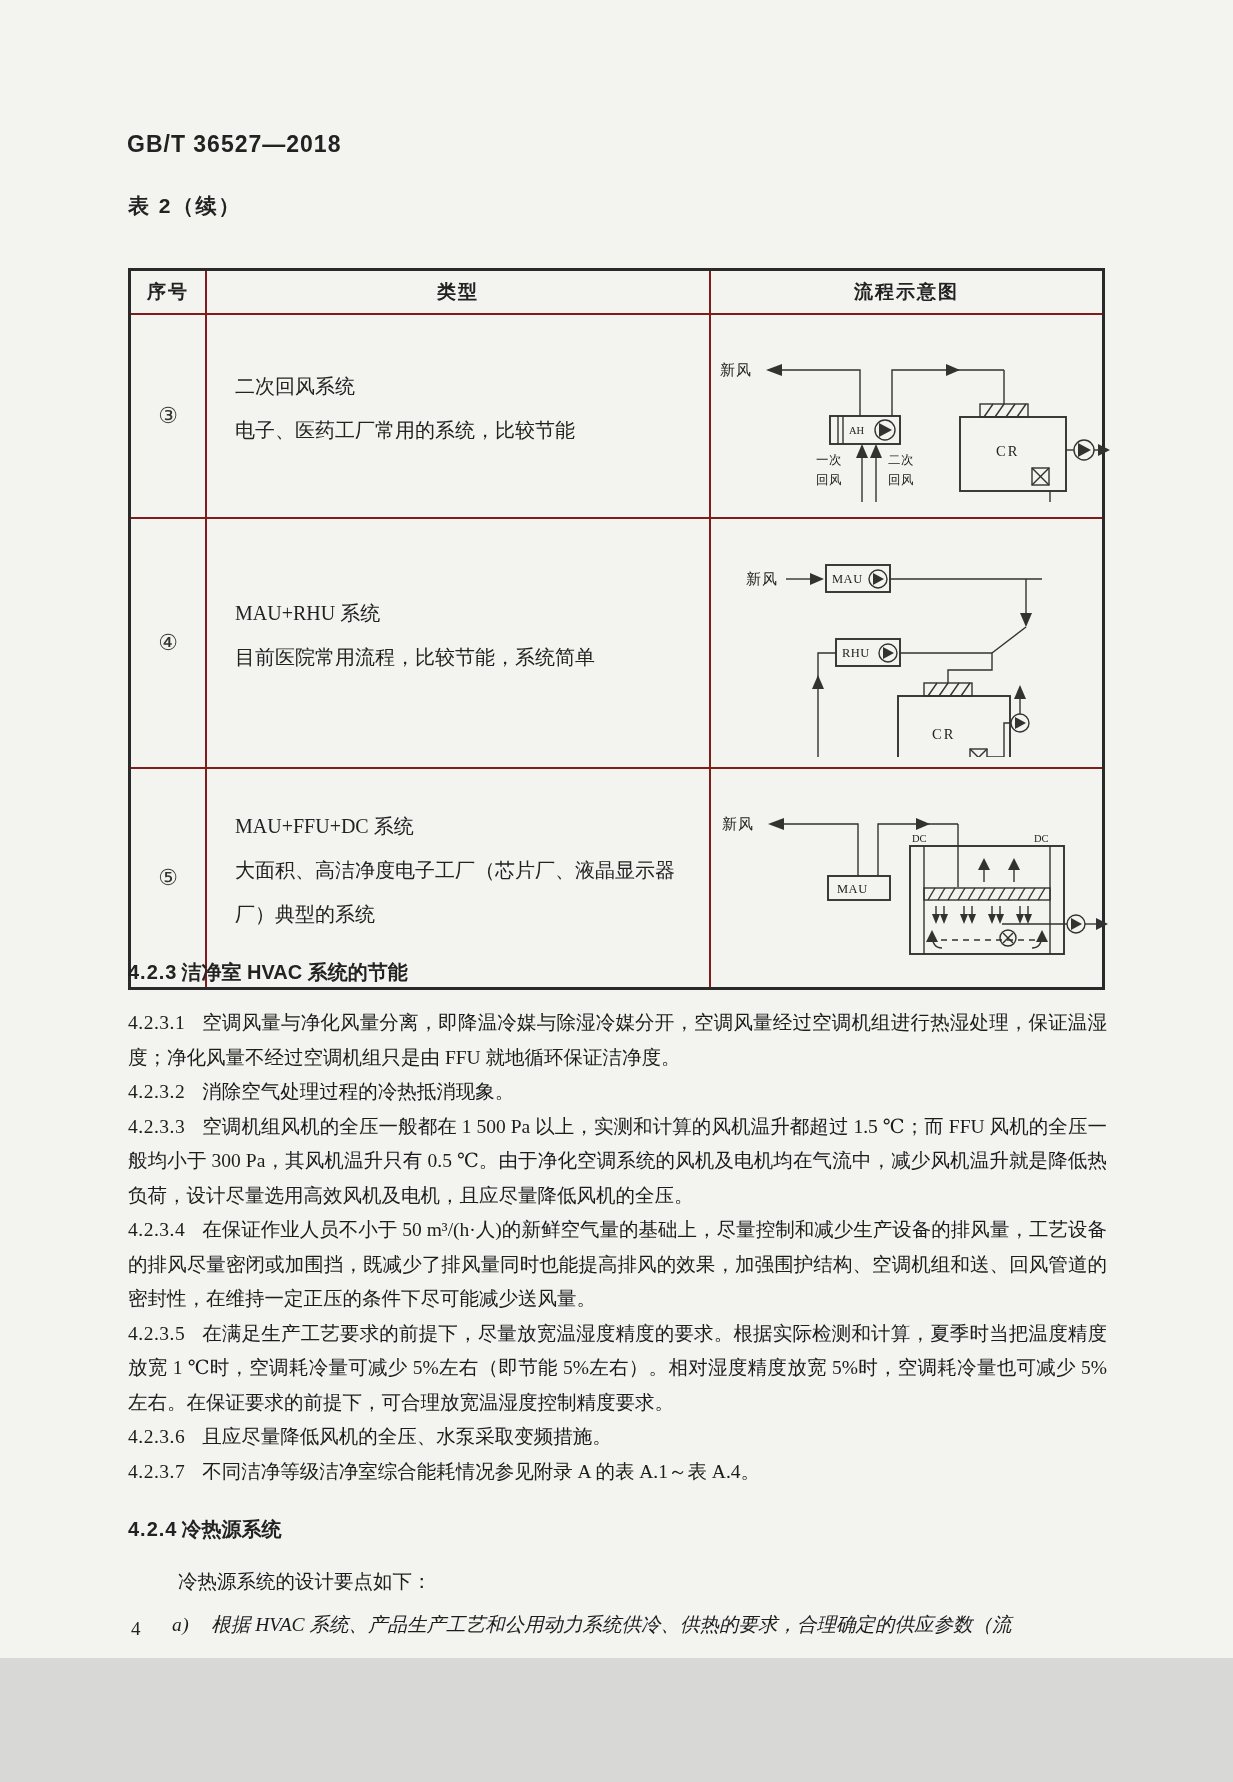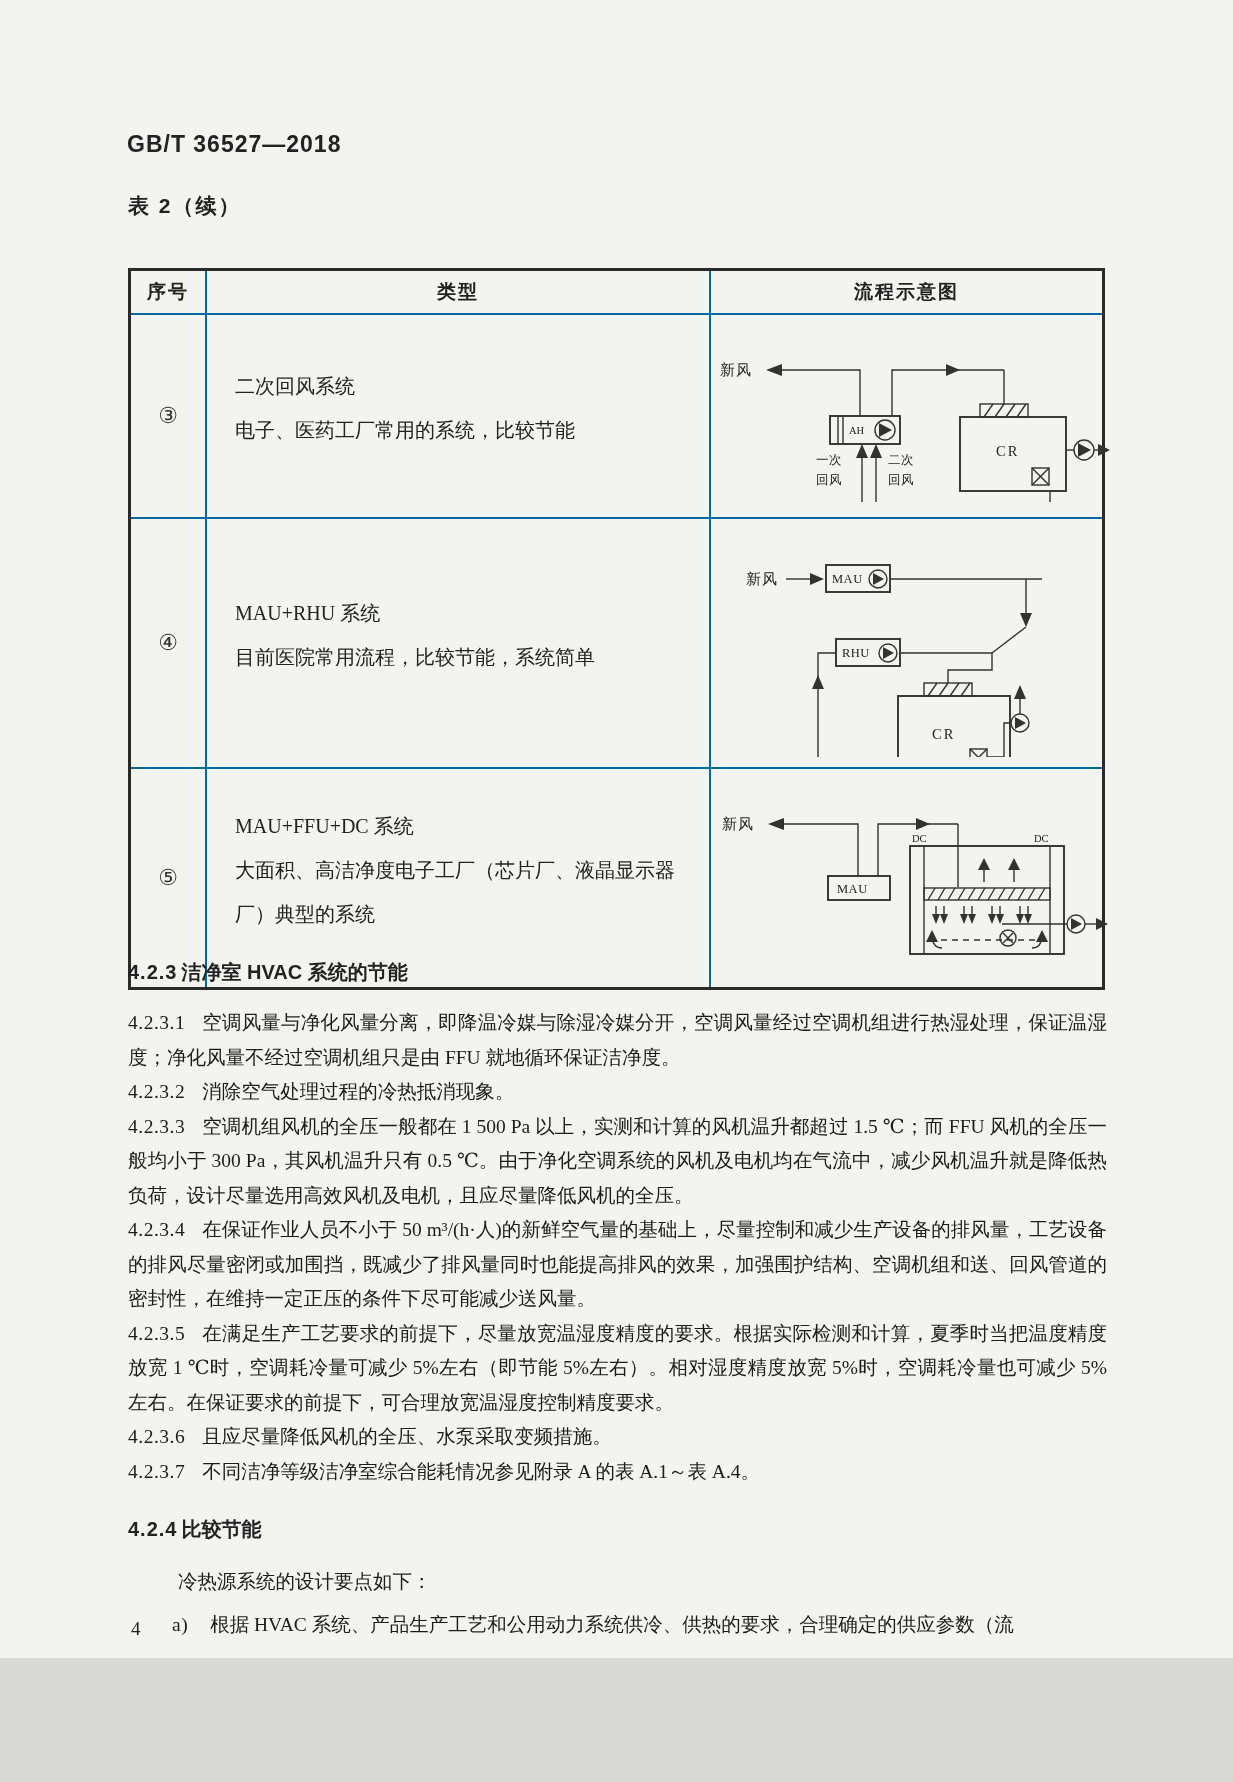--- a/index.html
+++ b/index.html
@@ -21,21 +21,21 @@
   .caption{
     position:absolute;left:128px;top:192px;width:977px;
     text-align:left;
     font-family:"Liberation Sans","DejaVu Sans",sans-serif;
     font-weight:bold;font-size:21px;color:#222;letter-spacing:2px;
   }
   table.t2{
     position:absolute;left:128px;top:268px;width:977px;
     border-collapse:collapse;table-layout:fixed;
   }
-  table.t2 th,table.t2 td{border:2px solid #0369a1;}
+  table.t2 th,table.t2 td{border:2px solid #7f1d1d;}
   table.t2{border:3px solid #2a2a2a;}
   th.c1,td.c1{width:72px;}
   th.c2,td.c2{width:500px;}
   table.t2 th{
     height:40px;font-size:19px;font-weight:bold;color:#222;
     font-family:"Liberation Sans","DejaVu Sans",sans-serif;
     text-align:center;letter-spacing:2px;
   }
   td.c1{text-align:center;font-size:22px;color:#333;}
   td.c2{padding:0 34px 16px 28px;font-size:20px;line-height:44px;text-align:justify;color:#222;}
@@ -50,21 +50,21 @@
   .h{
     font-family:"Liberation Sans","DejaVu Sans",sans-serif;
     font-weight:bold;font-size:20px;line-height:28px;color:#222;
     margin-bottom:20px;text-align:left;
   }
   .h .hn{margin-right:4px;letter-spacing:1px;}
   .h424{margin-top:26px;margin-bottom:22px;}
   p.para{margin:0;}
   .pn{margin-right:17px;letter-spacing:0.5px;}
   p.intro{margin:8px;text-indent:42px;}
-  p.itema{margin:0;padding-left:44px;text-indent:0;}
+  p.itema{margin:0;padding-left:44px;text-indent:0;font-style:italic;}
   p.itema .pn{margin-right:22px;}
   .pageno{
     position:absolute;left:131px;top:1618px;
     font-size:19px;color:#222;
   }
   
   svg.diag{display:block;margin:0 auto;}
   svg.diag .ln{stroke:#323230;stroke-width:1.4;fill:none;}
   svg.diag .bx{stroke:#323230;stroke-width:1.9;fill:none;}
   svg.diag .ar{fill:#323230;stroke:none;}
@@ -309,21 +309,21 @@
       <span class="hn">4.2.3</span><span>洁净室 HVAC 系统的节能</span>
     </div>
     <p class="para"><span class="pn">4.2.3.1</span><span>空调风量与净化风量分离，即降温冷媒与除湿冷媒分开，空调风量经过空调机组进行热湿处理，保证温湿度；净化风量不经过空调机组只是由 FFU 就地循环保证洁净度。</span></p>
     <p class="para"><span class="pn">4.2.3.2</span><span>消除空气处理过程的冷热抵消现象。</span></p>
     <p class="para"><span class="pn">4.2.3.3</span><span>空调机组风机的全压一般都在 1 500 Pa 以上，实测和计算的风机温升都超过 1.5 ℃；而 FFU 风机的全压一般均小于 300 Pa，其风机温升只有 0.5 ℃。由于净化空调系统的风机及电机均在气流中，减少风机温升就是降低热负荷，设计尽量选用高效风机及电机，且应尽量降低风机的全压。</span></p>
     <p class="para"><span class="pn">4.2.3.4</span><span>在保证作业人员不小于 50 m³/(h·人)的新鲜空气量的基础上，尽量控制和减少生产设备的排风量，工艺设备的排风尽量密闭或加围挡，既减少了排风量同时也能提高排风的效果，加强围护结构、空调机组和送、回风管道的密封性，在维持一定正压的条件下尽可能减少送风量。</span></p>
     <p class="para"><span class="pn">4.2.3.5</span><span>在满足生产工艺要求的前提下，尽量放宽温湿度精度的要求。根据实际检测和计算，夏季时当把温度精度放宽 1 ℃时，空调耗冷量可减少 5%左右（即节能 5%左右）。相对湿度精度放宽 5%时，空调耗冷量也可减少 5%左右。在保证要求的前提下，可合理放宽温湿度控制精度要求。</span></p>
     <p class="para"><span class="pn">4.2.3.6</span><span>且应尽量降低风机的全压、水泵采取变频措施。</span></p>
     <p class="para"><span class="pn">4.2.3.7</span><span>不同洁净等级洁净室综合能耗情况参见附录 A 的表 A.1～表 A.4。</span></p>
     <div class="h h424">
-      <span class="hn">4.2.4</span><span>比较节能</span>
+      <span class="hn">4.2.4</span><span>冷热源系统</span>
     </div>
     <p class="intro">冷热源系统的设计要点如下：</p>
     <p class="itema"><span class="pn">a)</span><span>根据 HVAC 系统、产品生产工艺和公用动力系统供冷、供热的要求，合理确定的供应参数（流</span></p>
   </div>
 
   <div class="pageno">4</div>
 
 </div>
 
 </body></html>

